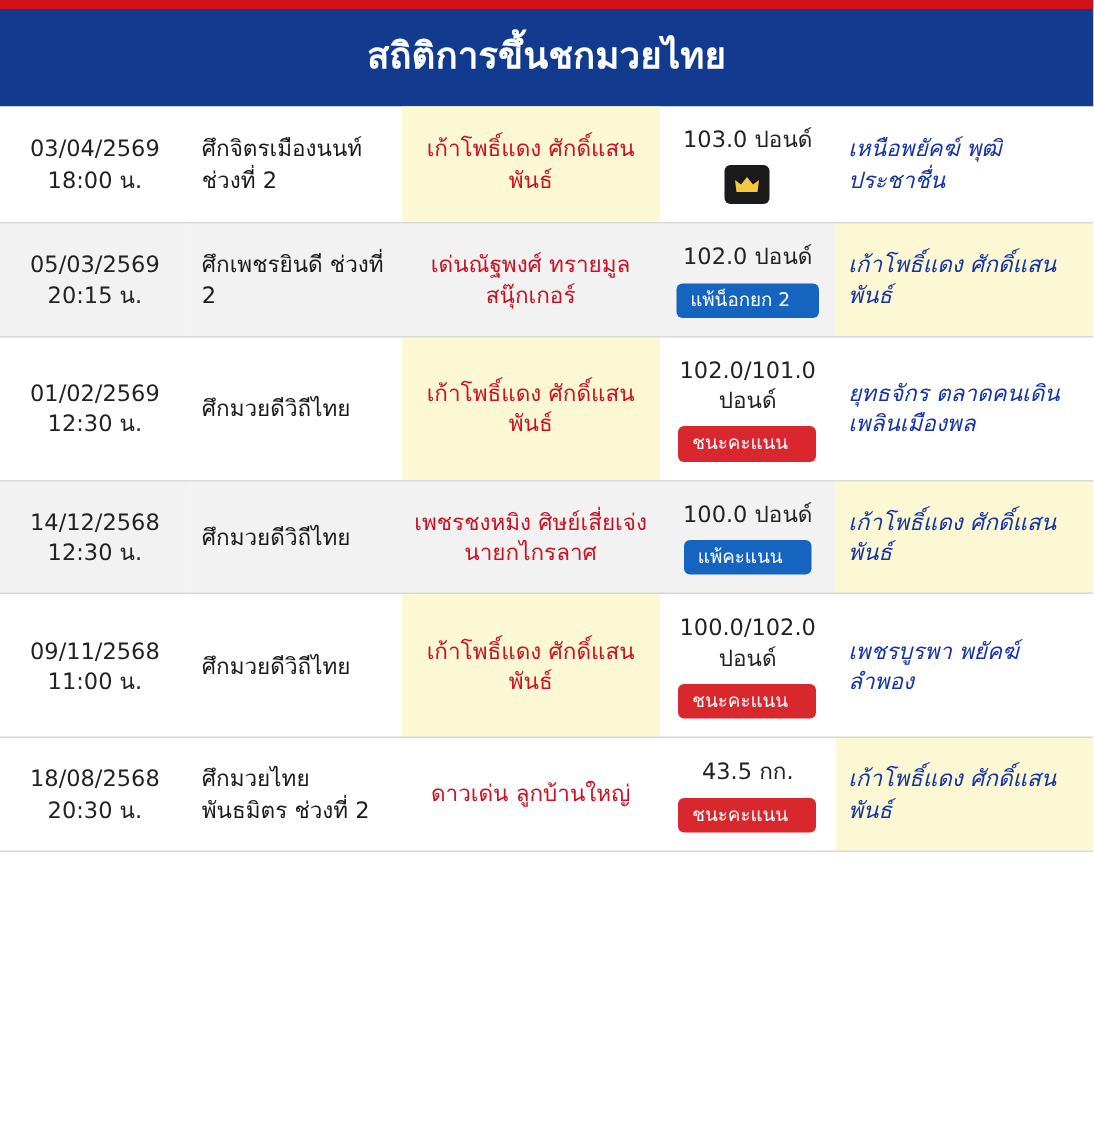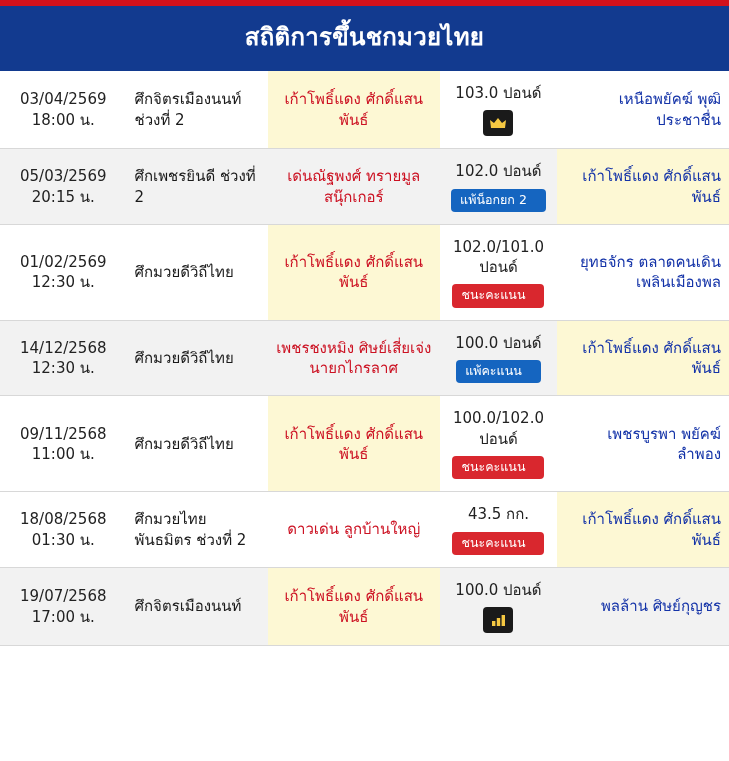--- a/index.html
+++ b/index.html
@@ -63,22 +63,23 @@
     color: #cc1122;
   }
   td.c-mid {
     width: 110px;
     text-align: center;
     color: #222222;
     font-size: 13px;
   }
   td.c-right {
     width: 160px;
-    text-align: right;
+    text-align: left;
     color: #1433a8;
+    font-style: italic;
   }
   td.hl {
     background: #fdf8d4;
     color: #cc1122;
   }
   td.c-right.hl { color: #1433a8; }
 
   .weight { display: block; margin-bottom: 7px; }
   .badge {
     display: inline-block;
@@ -149,34 +150,21 @@
           <td class="c-right hl">เก้าโพธิ์แดง ศักดิ์แสนพันธ์</td>
         </tr>
         <tr class="row-odd">
           <td class="c-date"><span>09/11/2568</span><span class="date-line2">11:00 น.</span></td>
           <td class="c-event">ศึกมวยดีวิถีไทย</td>
           <td class="c-left hl">เก้าโพธิ์แดง ศักดิ์แสนพันธ์</td>
           <td class="c-mid"><span class="weight">100.0/102.0 ปอนด์</span><span class="badge win">ชนะคะแนน</span></td>
           <td class="c-right">เพชรบูรพา พยัคฆ์ลำพอง</td>
         </tr>
         <tr class="row-odd">
-          <td class="c-date"><span>18/08/2568</span><span class="date-line2">01:30 น.</span></td>
+          <td class="c-date"><span>18/08/2568</span><span class="date-line2">20:30 น.</span></td>
           <td class="c-event">ศึกมวยไทยพันธมิตร ช่วงที่ 2</td>
           <td class="c-left">ดาวเด่น ลูกบ้านใหญ่</td>
           <td class="c-mid"><span class="weight">43.5 กก.</span><span class="badge win">ชนะคะแนน</span></td>
           <td class="c-right hl">เก้าโพธิ์แดง ศักดิ์แสนพันธ์</td>
-        </tr>
-        <tr class="row-even">
-          <td class="c-date"><span>19/07/2568</span><span class="date-line2">17:00 น.</span></td>
-          <td class="c-event">ศึกจิตรเมืองนนท์</td>
-          <td class="c-left hl">เก้าโพธิ์แดง ศักดิ์แสนพันธ์</td>
-          <td class="c-mid"><span class="weight">100.0 ปอนด์</span><span class="icon-box chart">
-              <svg width="15" height="13" viewBox="0 0 15 13">
-                <rect x="1" y="7" width="3.4" height="5" fill="#f5c842"></rect>
-                <rect x="5.8" y="4" width="3.4" height="8" fill="#f5c842"></rect>
-                <rect x="10.6" y="1" width="3.4" height="11" fill="#f5c842"></rect>
-              </svg>
-            </span></td>
-          <td class="c-right">พลล้าน ศิษย์กุญชร</td>
         </tr>
       </tbody>
   </table>
 </div>
 
 </body></html>

